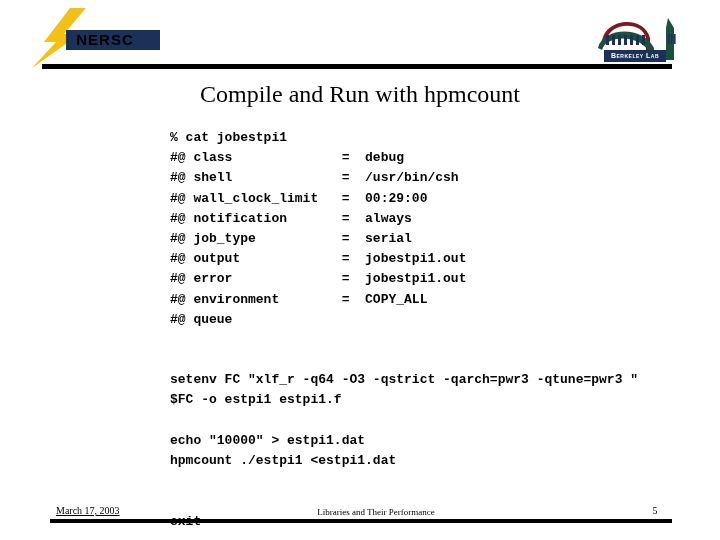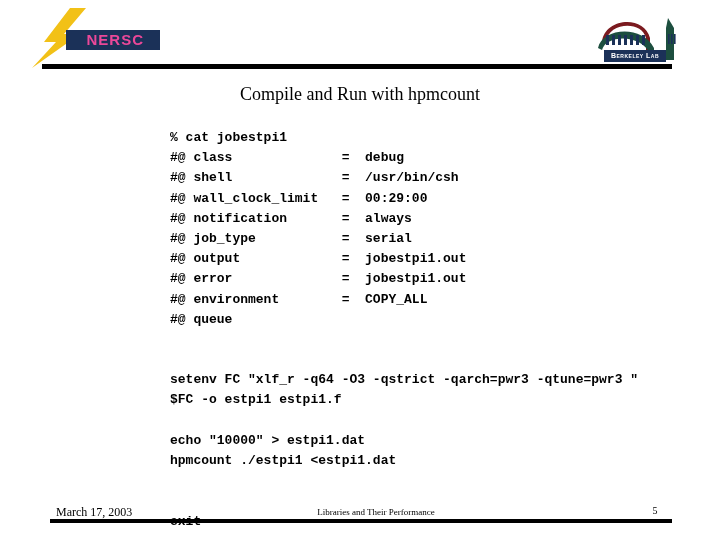--- a/index.html
+++ b/index.html
@@ -45,26 +45,26 @@
   .nersc-box {
     position: absolute;
     left: 42px; top: 22px;
     width: 94px; height: 20px;
     background: #1b3158;
   }
   .nersc-word {
     position: absolute;
     left: 42px; top: 22px;
     width: 78px; height: 20px;
-    color: #ec4899;
+    color: #000000;
     font-weight: bold;
     font-size: 15px;
     letter-spacing: 1px;
     line-height: 20px;
-    text-align: right;
+    text-align: center;
     font-family: "Liberation Sans", sans-serif;
   }
 
   
   .org-name {
     position: absolute;
     left: 188px; top: 32px;
     width: 320px;
     font-family: "Liberation Sans", sans-serif;
     font-size: 11.5px;
@@ -110,21 +110,21 @@
     background: #000000;
   }
 
   
   .slide-title {
     position: absolute;
     left: 60px; top: 79px;
     width: 600px;
     text-align: center;
     font-family: "Liberation Serif", serif;
-    font-size: 18px;
+    font-size: 24px;
     line-height: 30px;
     color: #000000;
     white-space: nowrap;
   }
 
   
   .code-block {
     position: absolute;
     left: 126px; top: 128px;
     width: 560px;
@@ -147,22 +147,23 @@
   .footer-rule {
     position: absolute;
     left: 50px; top: 19px;
     width: 622px; height: 4px;
     background: #000000;
   }
   .footer-date {
     position: absolute;
     left: 56px; top: 505px;
     font-family: "Liberation Serif", serif;
-    font-size: 12px;
-    color: #000000;
+    font-size: 10px;
+    color: #000000;
+    text-decoration: underline;
     white-space: nowrap;
   }
   .footer-center {
     position: absolute;
     left: 0; top: 507px;
     width: 720px;
     text-align: center;
     font-family: "Liberation Serif", serif;
     font-size: 9px;
     color: #000000;

